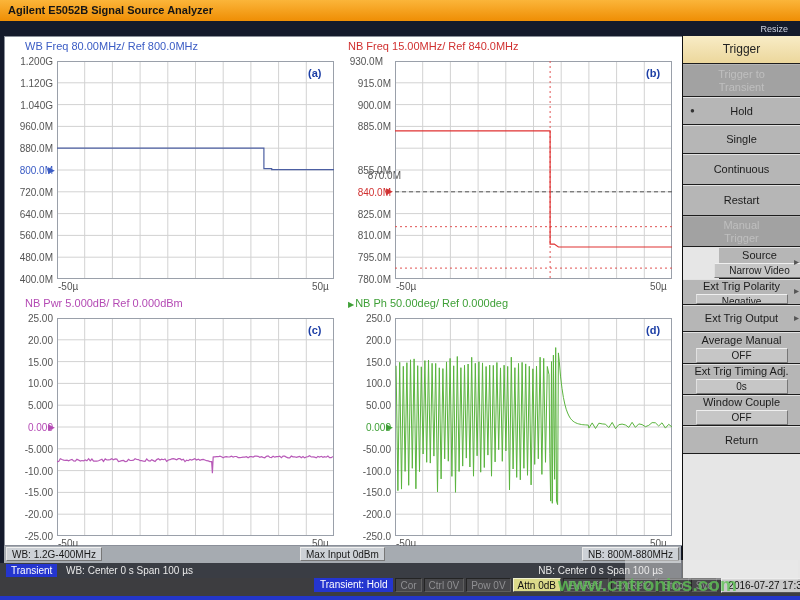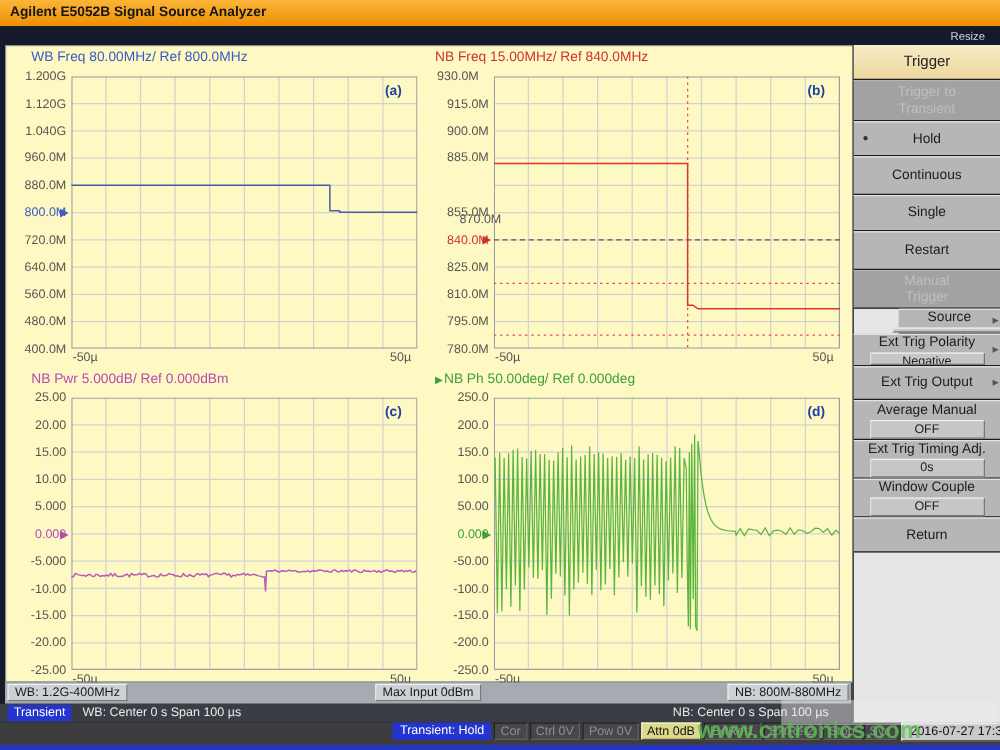--- a/index.html
+++ b/index.html
@@ -2,21 +2,21 @@
 <html><head>
 <meta charset="utf-8">
 <style>
   html,body{margin:0;padding:0;background:#222;}
   #root{position:relative;width:800px;height:600px;background:#141a2b;font-family:"Liberation Sans",sans-serif;overflow:hidden;}
   
   .titlebar{position:absolute;left:0;top:0;width:800px;height:21px;background:linear-gradient(#fbb53a,#ef8e04);color:#151515;font-size:11px;font-weight:bold;line-height:21px;padding-left:8px;box-sizing:border-box;}
   .topstrip{position:absolute;left:0;top:21px;width:800px;height:15px;background:#141a2b;}
   .resize{position:absolute;right:12px;top:24px;color:#cdd3e2;font-size:9px;}
   
-  .mainpanel{position:absolute;left:4px;top:36px;width:703px;height:510px;background:#fef9c3;border:1px solid #8a8f99;box-sizing:border-box;}
+  .mainpanel{position:absolute;left:4px;top:36px;width:703px;height:510px;background:#ffffff;border:1px solid #8a8f99;box-sizing:border-box;}
   .ctitle{position:absolute;font-size:11px;white-space:nowrap;}
   .corner{position:absolute;font-size:11px;font-weight:bold;color:#1d3fa6;}
   .ytick{position:absolute;width:46px;text-align:right;font-size:10px;color:#555;}
   .xtick{position:absolute;font-size:10px;color:#555;}
   .refarrow{position:absolute;font-size:9px;line-height:9px;}
   .plot{position:absolute;}
   
   .bar1{position:absolute;left:4px;top:546px;width:677px;height:17px;background:#a6abb1;}
   .bar1 .box{position:absolute;top:1px;height:14px;line-height:13px;font-size:10px;color:#191919;background:#cdd1d6;border:1px solid #777;border-top-color:#f0f0f0;border-left-color:#e8e8e8;padding:0 5px;box-sizing:border-box;white-space:nowrap;}
   .bar2{position:absolute;left:0;top:563px;width:681px;height:15px;background:#3a3d44;color:#e9e9e9;font-size:10px;line-height:15px;}
@@ -245,34 +245,34 @@
   <div class="menu" id="menu">
       <div class="mheader">Trigger</div>
       <div class="mi dis" style="height: 33px;">
         <div class="lbl">Trigger to</div>
         <div class="lbl">Transient</div>
       </div>
       <div class="mi" style="height: 28px;">
         <div class="lbl">Hold</div>
         <span class="bullet">●</span>
       </div>
+      <div class="mi" style="height: 29px;">
+        <div class="lbl">Single</div>
+      </div>
       <div class="mi" style="height: 31px;">
         <div class="lbl">Continuous</div>
-      </div>
-      <div class="mi" style="height: 29px;">
-        <div class="lbl">Single</div>
       </div>
       <div class="mi" style="height: 31px;">
         <div class="lbl">Restart</div>
       </div>
       <div class="mi dis" style="height: 31px;">
         <div class="lbl">Manual</div>
         <div class="lbl">Trigger</div>
       </div>
-      <div class="mi" style="height: 20px; margin-left: 36px;">
+      <div class="mi" style="height: 32px; margin-left: 36px;">
         <div class="lbl">Source</div>
         <div class="val">Narrow Video</div>
         <span class="arrow">▸</span>
       </div>
       <div class="mi" style="height: 26px;">
         <div class="lbl">Ext Trig Polarity</div>
         <div class="val">Negative</div>
         <span class="arrow">▸</span>
       </div>
       <div class="mi" style="height: 27px;">

